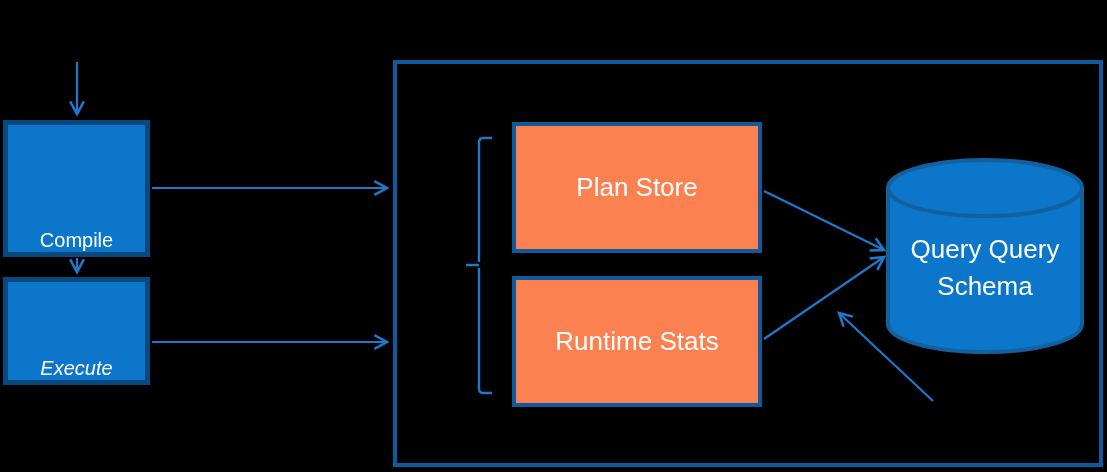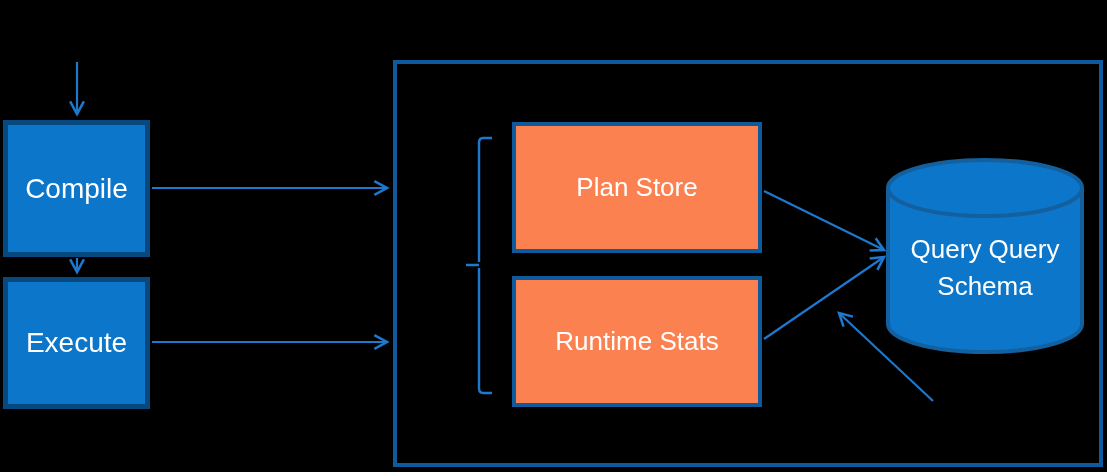--- a/index.html
+++ b/index.html
@@ -20,24 +20,25 @@
     box-sizing: border-box;
     display: flex;
     align-items: center;
     justify-content: center;
     color: var(--text, #fff);
     z-index: 1;
   }
   .blue-node {
     background: var(--blue-fill, #0B76CA);
     border: 5px solid var(--node-border, #07497F);
-    font-size: 28px;
+    font-size: 20px;
+    align-items: flex-end;
   }
   #compile-box { left: 3px; top: 120px; width: 147px; height: 137px; }
-  #execute-box { left: 3px; top: 277px; width: 147px; height: 132px; }
+  #execute-box { left: 3px; top: 277px; width: 147px; height: 108px; font-style: italic; }
 
   #outer-panel {
     position: absolute;
     box-sizing: border-box;
     left: 393px; top: 60px; width: 710px; height: 407px;
     border: 4px solid var(--panel-border, #0F5A9D);
     z-index: 0;
   }
   .orange-node {
     background: var(--orange-fill, #FB8151);

